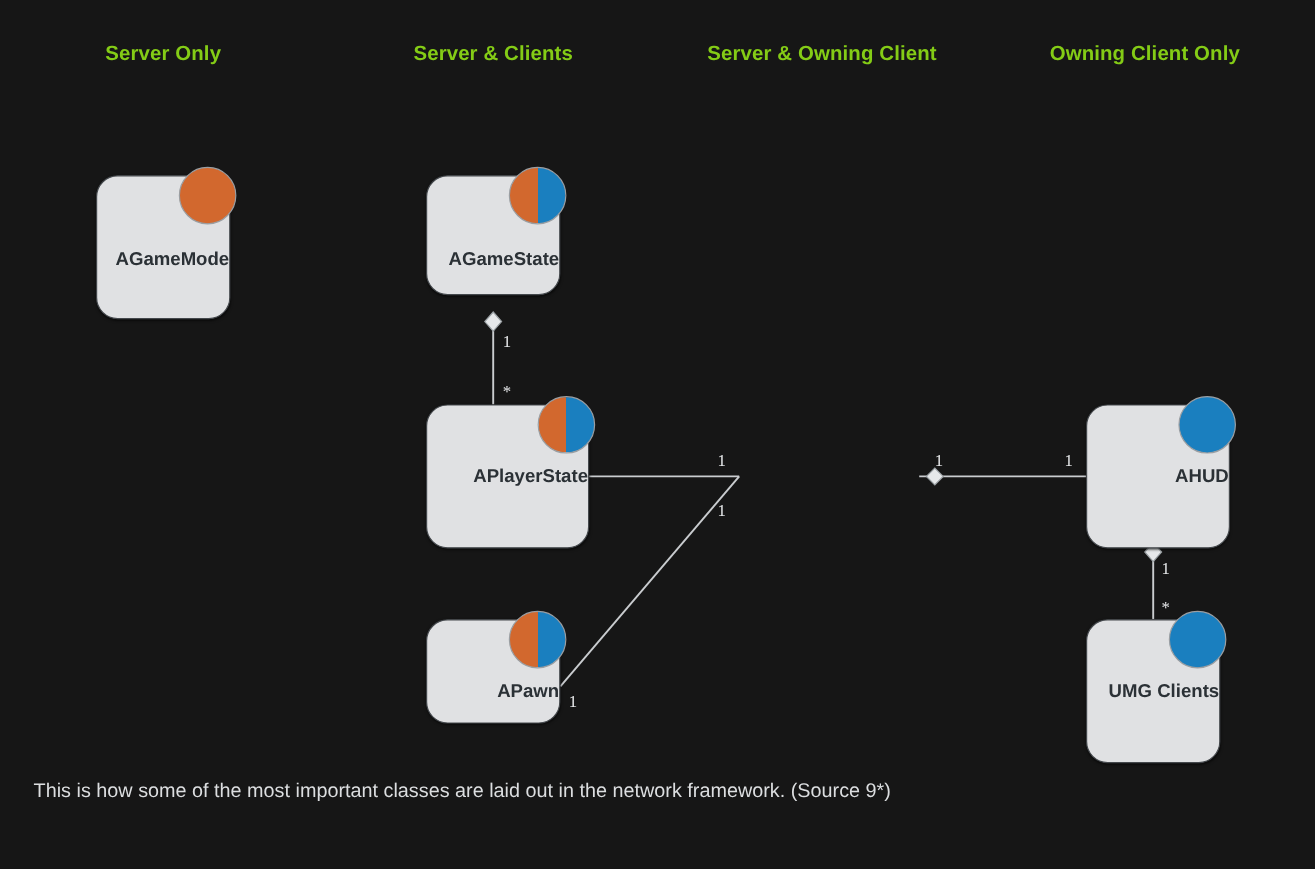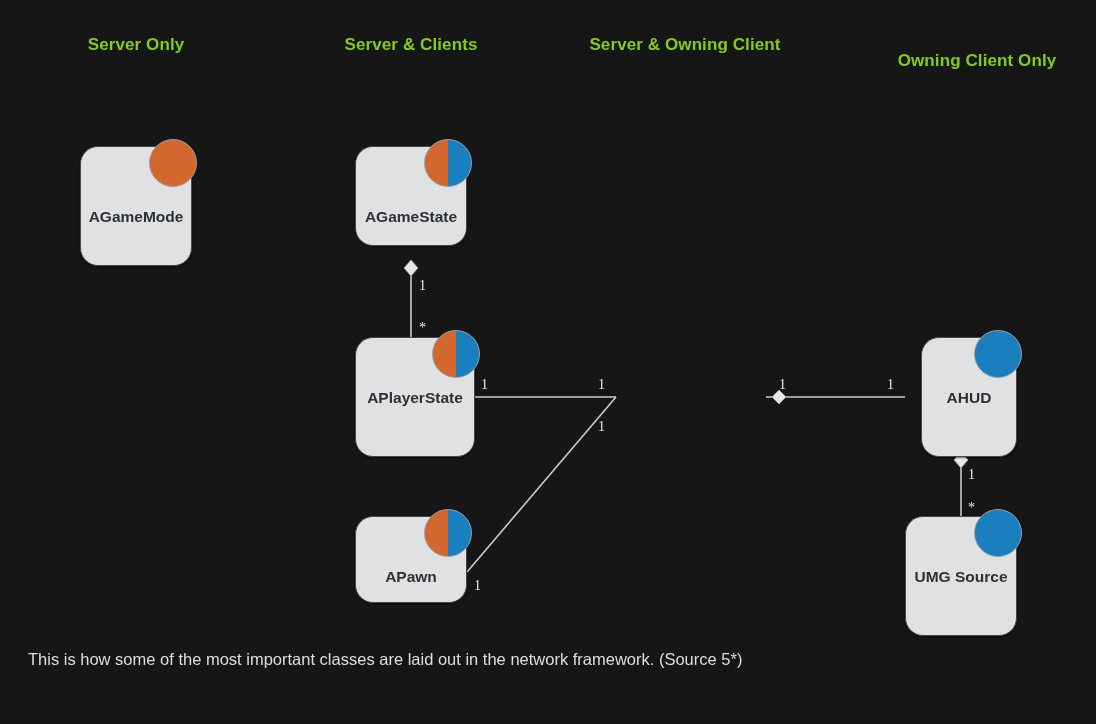--- a/index.html
+++ b/index.html
@@ -49,21 +49,21 @@
     background: #E0E1E3;
     border: 1.5px solid #44484c;
     border-radius: 18px;
     box-sizing: border-box;
     box-shadow: 0 1px 2px rgba(0,0,0,0.55);
   }
   .node-label {
     position: absolute;
     left: 0;
     right: 0;
-    text-align: center;
+    text-align: right;
     color: #2b3136;
     font-weight: bold;
     font-size: 15.5px;
     white-space: nowrap;
   }
 
   
   .dot {
     position: absolute;
     border-radius: 50%;
@@ -96,21 +96,21 @@
   }
 </style>
 </head>
 <body>
 
 <div id="stage">
 
   <div class="col-header" style="left:136px;">Server Only</div>
   <div class="col-header" style="left:411px;">Server &amp; Clients</div>
   <div class="col-header" style="left:685px;text-align:center;">Server &amp; Owning Client</div>
-  <div class="col-header" style="left:977px;margin-top:16px;">Owning Client Only</div>
+  <div class="col-header" style="left:954px;">Owning Client Only</div>
 
   <svg id="edges" viewBox="0 0 1096 724" width="1096" height="724">
 
     <g>
       <line x1="411" y1="266" x2="411" y2="337" stroke="#C9CCCF" stroke-width="1.6"></line>
       <polygon points="411,260 418,268 411,276 404,268" fill="#E6E8EA" stroke="#9aa0a4" stroke-width="1"></polygon>
     </g>
 
     <g>
       <line x1="467" y1="397" x2="616" y2="397" stroke="#C9CCCF" stroke-width="1.6"></line>
@@ -145,36 +145,36 @@
   <div class="node" style="left:80px; top:146px; width:112px; height:120px;">
     <span class="dot orange" style="right:-6px; top:-8px; width:48px; height:48px;"></span>
     <span class="node-label" style="top:61px;">AGameMode</span>
   </div>
 
   <div class="node" style="left:355px; top:146px; width:112px; height:100px;">
     <span class="dot split" style="right:-6px; top:-8px; width:48px; height:48px;"></span>
     <span class="node-label" style="top:61px;">AGameState</span>
   </div>
 
-  <div class="node" style="left:355px; top:337px; width:120px; height:120px;">
+  <div class="node" style="left:355px; top:337px; width:136px; height:120px;">
     <span class="dot split" style="right:-6px; top:-8px; width:48px; height:48px;"></span>
     <span class="node-label" style="top:51px;">APlayerState</span>
   </div>
 
 
-  <div class="node" style="left:905px; top:337px; width:96px; height:120px;margin-left:16px;">
+  <div class="node" style="left:905px; top:337px; width:120px; height:120px;">
     <span class="dot blue" style="right:-6px; top:-8px; width:48px; height:48px;"></span>
     <span class="node-label" style="top:51px;">AHUD</span>
   </div>
 
   <div class="node" style="left:355px; top:516px; width:112px; height:87px;">
     <span class="dot split" style="right:-6px; top:-8px; width:48px; height:48px;"></span>
     <span class="node-label" style="top:51px;">APawn</span>
   </div>
 
   <div class="node" style="left:905px; top:516px; width:112px; height:120px;">
     <span class="dot blue" style="right:-6px; top:-8px; width:48px; height:48px;"></span>
-    <span class="node-label" style="top:51px;">UMG Source</span>
+    <span class="node-label" style="top:51px;">UMG Clients</span>
   </div>
 
-  <div id="caption">This is how some of the most important classes are laid out in the network framework. (Source 5*)</div>
+  <div id="caption">This is how some of the most important classes are laid out in the network framework. (Source 9*)</div>
 
 </div>
 
 </body></html>

